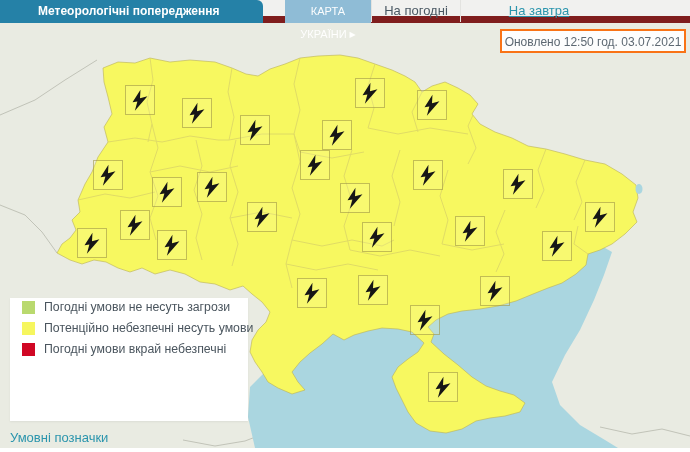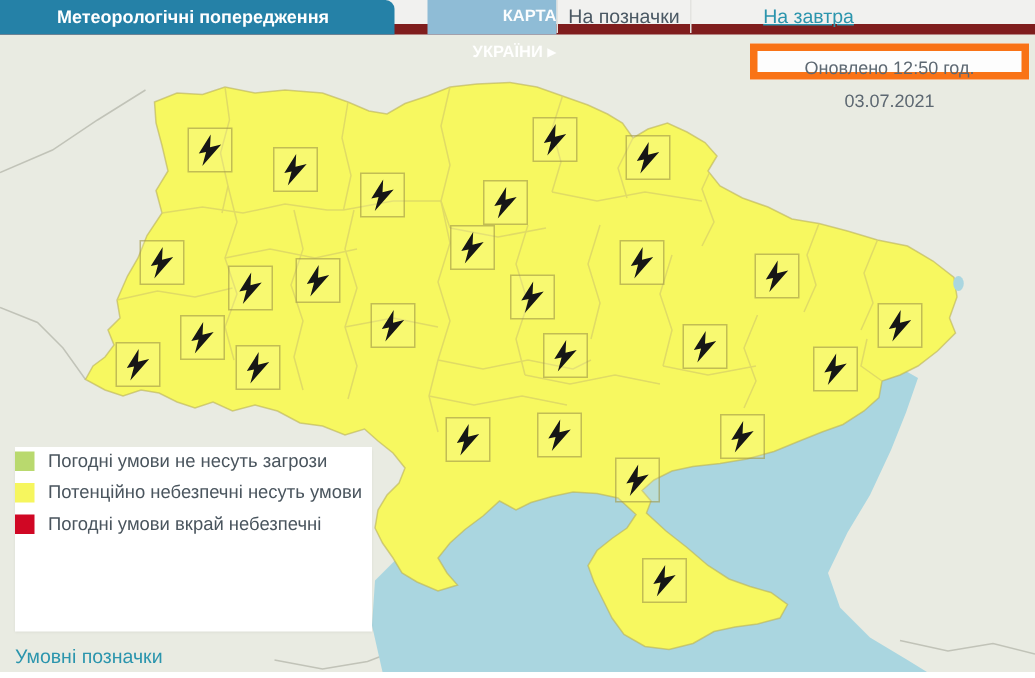--- a/index.html
+++ b/index.html
@@ -5,47 +5,47 @@
   html,body{margin:0;padding:0;}
   body{font-family:"Liberation Sans","DejaVu Sans",sans-serif;}
   .screen{position:relative;width:690px;height:452px;overflow:hidden;background:#ffffff;}
 
   
   .topbar{position:absolute;left:0;top:0;width:690px;height:23px;background:#f1f1ef;border-bottom:7px solid #7f1d1d;box-sizing:border-box;z-index:30;}
   .tab-dark{position:absolute;left:0;top:0;width:263px;height:23px;background:#2581a7;color:#ffffff;
             font-size:12px;font-weight:bold;line-height:23px;padding-left:38px;box-sizing:border-box;
             border-radius:0 6px 0 0;}
   .btn-map{position:absolute;left:285px;top:0;width:86px;height:23px;background:#8fbcd6;color:rgba(255,255,255,.96);
-           font-size:11px;font-weight:bold;line-height:23px;text-align:right;cursor:pointer;}
+           font-size:11px;font-weight:normal;line-height:23px;text-align:center;cursor:pointer;}
   .btn-map .arr{font-size:8px;vertical-align:1px;margin-left:3px;}
   .tab-today{position:absolute;left:371px;top:0;width:88px;height:22px;line-height:22px;text-align:center;
              color:#4a5863;font-size:13px;border-left:1px solid #e3e3e0;border-right:1px solid #e3e3e0;cursor:pointer;}
   .tab-tomorrow{position:absolute;left:460px;top:0;width:62px;height:22px;line-height:22px;text-align:center;
              color:#2b95ad;font-size:13px;text-decoration:underline;cursor:pointer;padding-left:48px;}
 
   
   .map-area{position:absolute;left:0;top:0;width:690px;height:452px;}
   .map-svg{position:absolute;left:0;top:0;}
   .bottom-strip{position:absolute;left:0;top:448px;width:690px;height:4px;background:#ffffff;}
 
   
   .marker{position:absolute;width:30px;height:30px;box-sizing:border-box;
           border:1px solid rgba(150,140,60,.55);background:rgba(255,255,190,.18);cursor:pointer;}
   .marker svg{display:block;}
 
   
   .updated{position:absolute;left:500px;top:29px;width:186px;height:24px;background:#fdfdfd;
-           border:5px solid #f97316;box-sizing:border-box;color:#5d6872;font-size:12px;
+           border:2px solid #f97316;box-sizing:border-box;color:#5d6872;font-size:12px;
            line-height:22px;text-align:center;z-index:20;}
 
   
   .legend{position:absolute;left:10px;top:298px;width:238px;height:123px;background:#ffffff;z-index:20;
           box-shadow:0 1px 2px rgba(0,0,0,.06);}
   .legend-title{margin:9px 8px 7px 8px;text-align:center;font-size:12.5px;color:#42525b;text-decoration:underline;}
-  .legend-row{position:relative;height:21px;margin-left:0;text-decoration:underline;}
+  .legend-row{position:relative;height:21px;margin-left:12px;text-decoration:underline;}
   .legend-swatch{position:absolute;left:0;top:3px;width:13px;height:13px;}
   .legend-label{position:absolute;left:22px;top:2px;font-size:12.3px;color:#4a555e;white-space:nowrap;}
 
   .symbols-link{position:absolute;left:10px;top:430px;font-size:13px;color:#2b95ad;
                 cursor:pointer;z-index:20;}
 </style>
 </head>
 <body>
 
 <div class="screen">
@@ -274,17 +274,17 @@
     </div>
 
     <a class="symbols-link">Умовні позначки</a>
   </div>
 
   <div class="topbar">
     <div class="tab-dark">Метеорологічні попередження</div>
     <div class="btn-map">
       <span>КАРТА УКРАЇНИ</span><span class="arr">▶</span>
     </div>
-    <div class="tab-today">На позначки</div>
+    <div class="tab-today">На погодні</div>
     <div class="tab-tomorrow">На завтра</div>
   </div>
 
 </div>
 
 </body></html>

